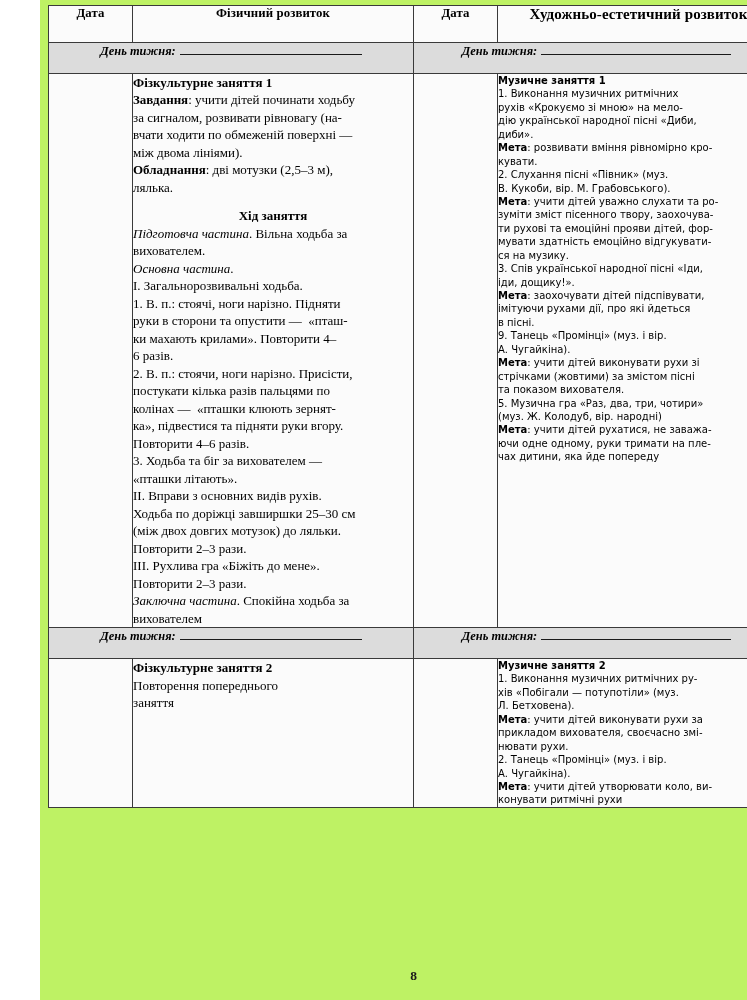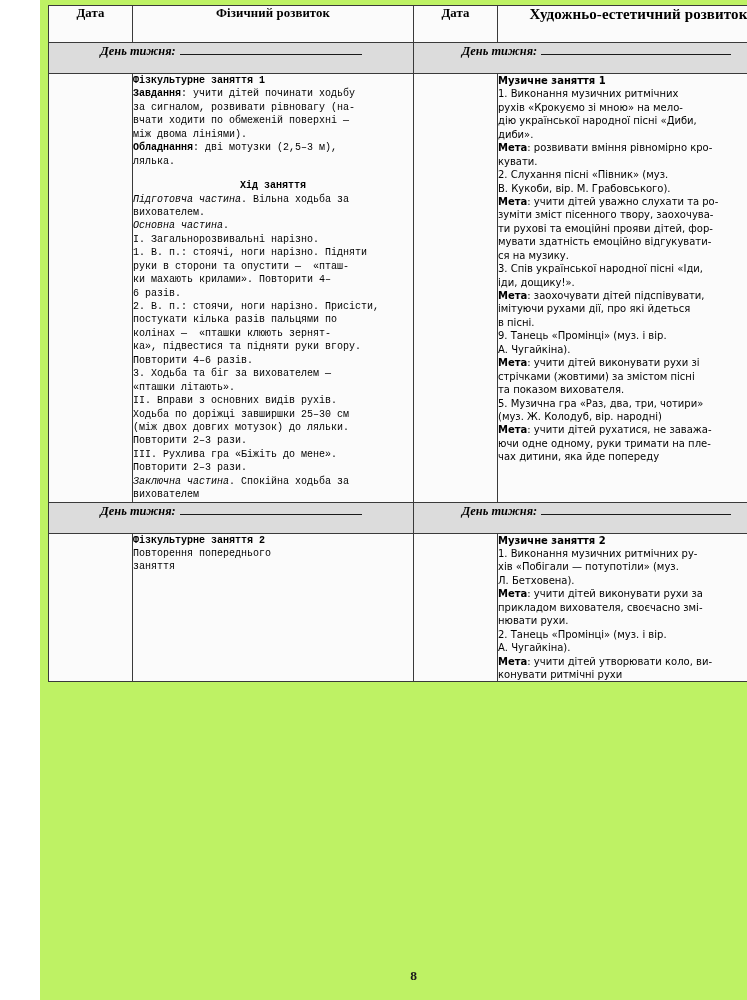--- a/index.html
+++ b/index.html
@@ -79,23 +79,23 @@
     display: inline-block;
     width: 182px;
     border-bottom: 1.6px solid #1a1a1a;
     height: 11px;
   }
   .day-rule.wide { width: 190px; }
 
   
   .cell-phys {
     padding: 12px 14px 10px 12px;
-    font-size: 10px;
+    font-size: 13px;
     line-height: 1.345;
-    font-family: Liberation Mono, monospace;
+    font-family: Liberation Serif, serif;
     text-align: left;
   }
   .cell-art {
     padding: 12px 12px 10px 12px;
     font-size: 12.45px;
     line-height: 1.345;
     font-family: "DejaVu Sans", sans-serif;
     text-align: left;
   }
   .cell-art .ln { font-size: 10px; }
@@ -166,21 +166,21 @@
               <span class="ln">за сигналом, розвивати рівновагу (на-</span>
               <span class="ln">вчати ходити по обмеженій поверхні —</span>
               <span class="ln">між двома лініями).</span>
               <span class="ln"><b>Обладнання</b>: дві мотузки (2,5–3 м),</span>
               <span class="ln">лялька.</span>
               <span class="ln spacer"></span>
               <span class="ln center">Хід заняття</span>
               <span class="ln"><i>Підготовча частина</i>. Вільна ходьба за</span>
               <span class="ln">вихователем.</span>
               <span class="ln"><i>Основна частина</i>.</span>
-              <span class="ln">І. Загальнорозвивальні нарізно.</span>
+              <span class="ln">І. Загальнорозвивальні ходьба.</span>
               <span class="ln">1. В. п.: стоячі, ноги нарізно. Підняти</span>
               <span class="ln">руки в сторони та опустити —  «пташ-</span>
               <span class="ln">ки махають крилами». Повторити 4–</span>
               <span class="ln">6 разів.</span>
               <span class="ln">2. В. п.: стоячи, ноги нарізно. Присісти,</span>
               <span class="ln">постукати кілька разів пальцями по</span>
               <span class="ln">колінах —  «пташки клюють зернят-</span>
               <span class="ln">ка», підвестися та підняти руки вгору.</span>
               <span class="ln">Повторити 4–6 разів.</span>
               <span class="ln">3. Ходьба та біг за вихователем —</span>

